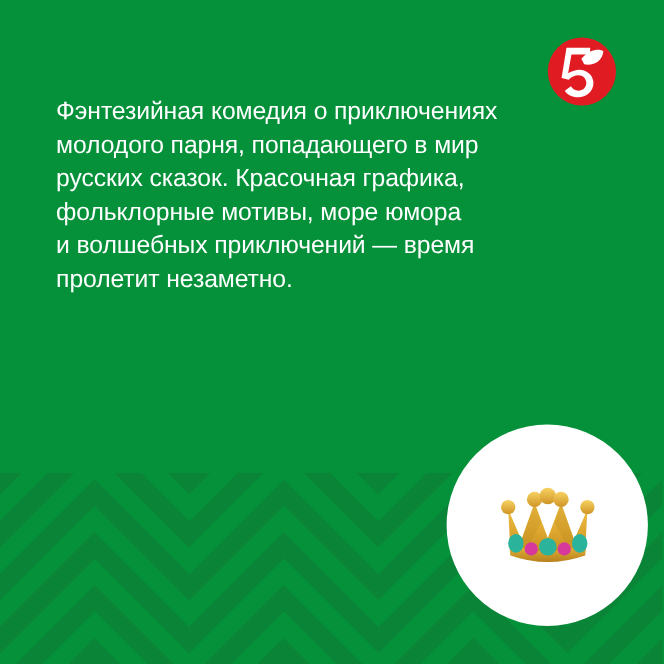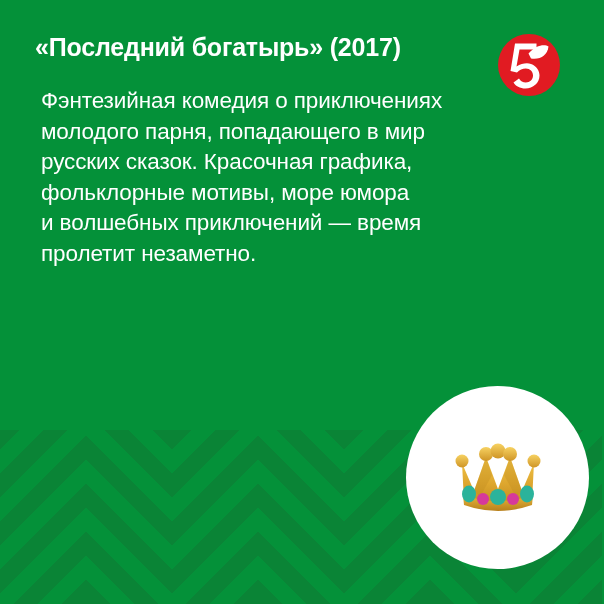--- a/index.html
+++ b/index.html
@@ -68,21 +68,21 @@
     margin: 0;
     color: #ffffff;
     font-size: 25px;
     line-height: 30px;
     font-weight: bold;
     letter-spacing: -0.2px;
   }
 
   .body-text {
     position: absolute;
-    left: 41px;
+    left: 51px;
     top: 86px;
     width: 450px;
     margin: 0;
     color: #ffffff;
     font-size: 22.5px;
     line-height: 30.5px;
     font-weight: normal;
     letter-spacing: -0.1px;
     white-space: pre-line;
   }
@@ -135,21 +135,20 @@
   <div class="pattern-band">
     <div class="chev-cell lean-right" style="left:0px"></div>
     <div class="chev-cell lean-left" style="left:86px"></div>
     <div class="chev-cell lean-right" style="left:172px"></div>
     <div class="chev-cell lean-left" style="left:258px"></div>
     <div class="chev-cell lean-right" style="left:344px"></div>
     <div class="chev-cell lean-left" style="left:430px"></div>
     <div class="chev-cell lean-right" style="left:516px"></div>
   </div>
 
-  <h1 class="title">«Последний богатырь» (2017)</h1>
 
   <p class="body-text">Фэнтезийная комедия о приключениях
 молодого парня, попадающего в мир
 русских сказок. Красочная графика,
 фольклорные мотивы, море юмора
 и волшебных приключений — время
 пролетит незаметно.</p>
 
   <div class="logo-badge">
     <svg viewBox="0 0 68 68" xmlns="http://www.w3.org/2000/svg" aria-hidden="true">

